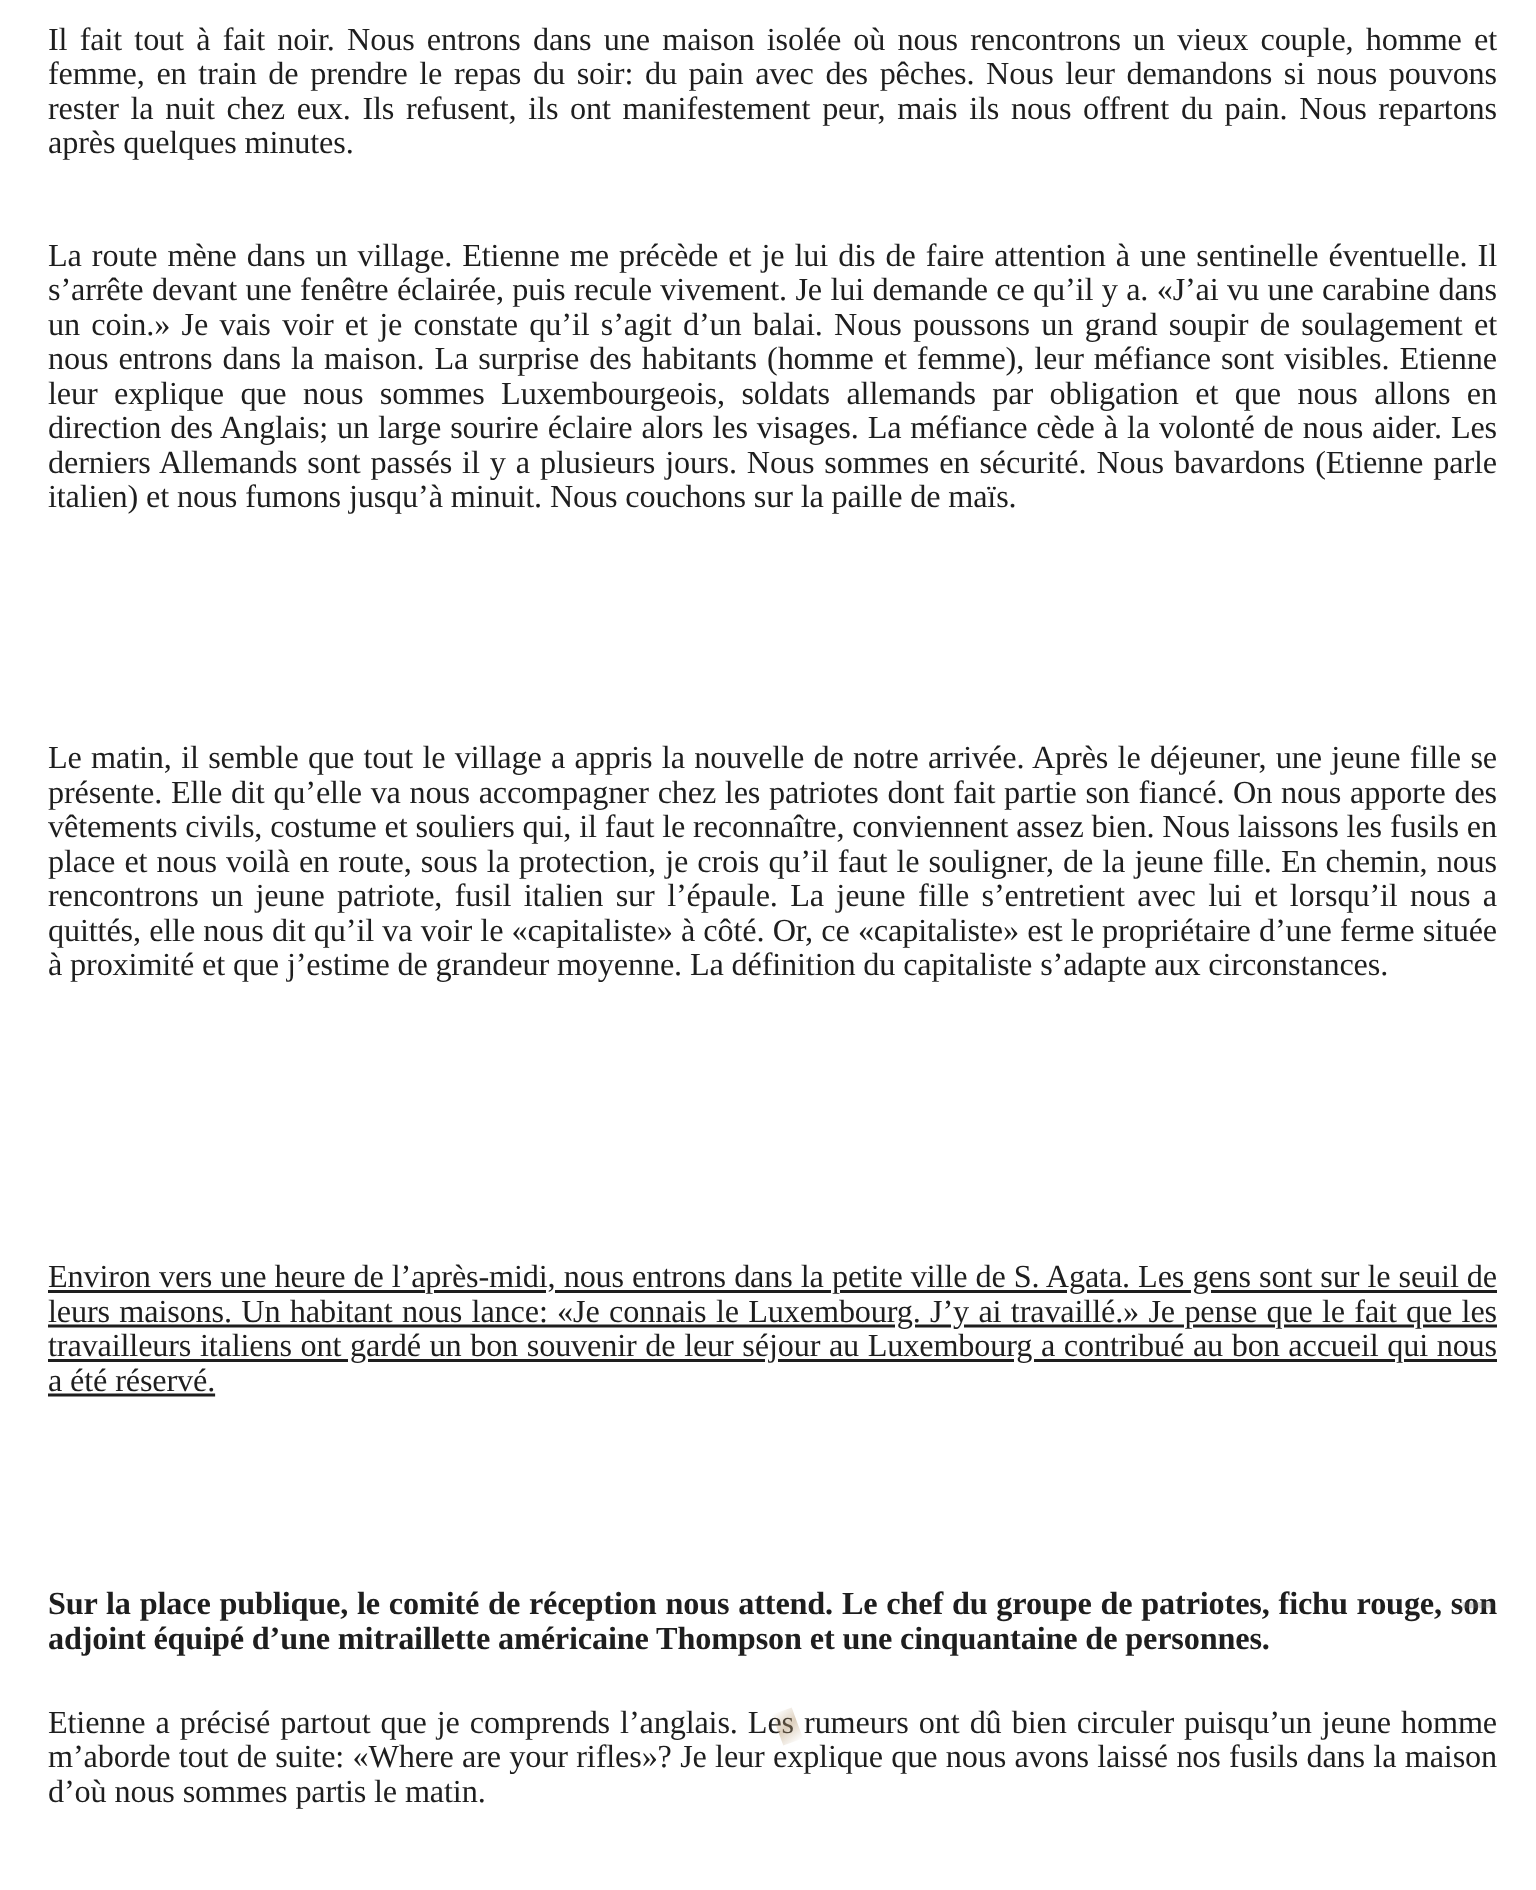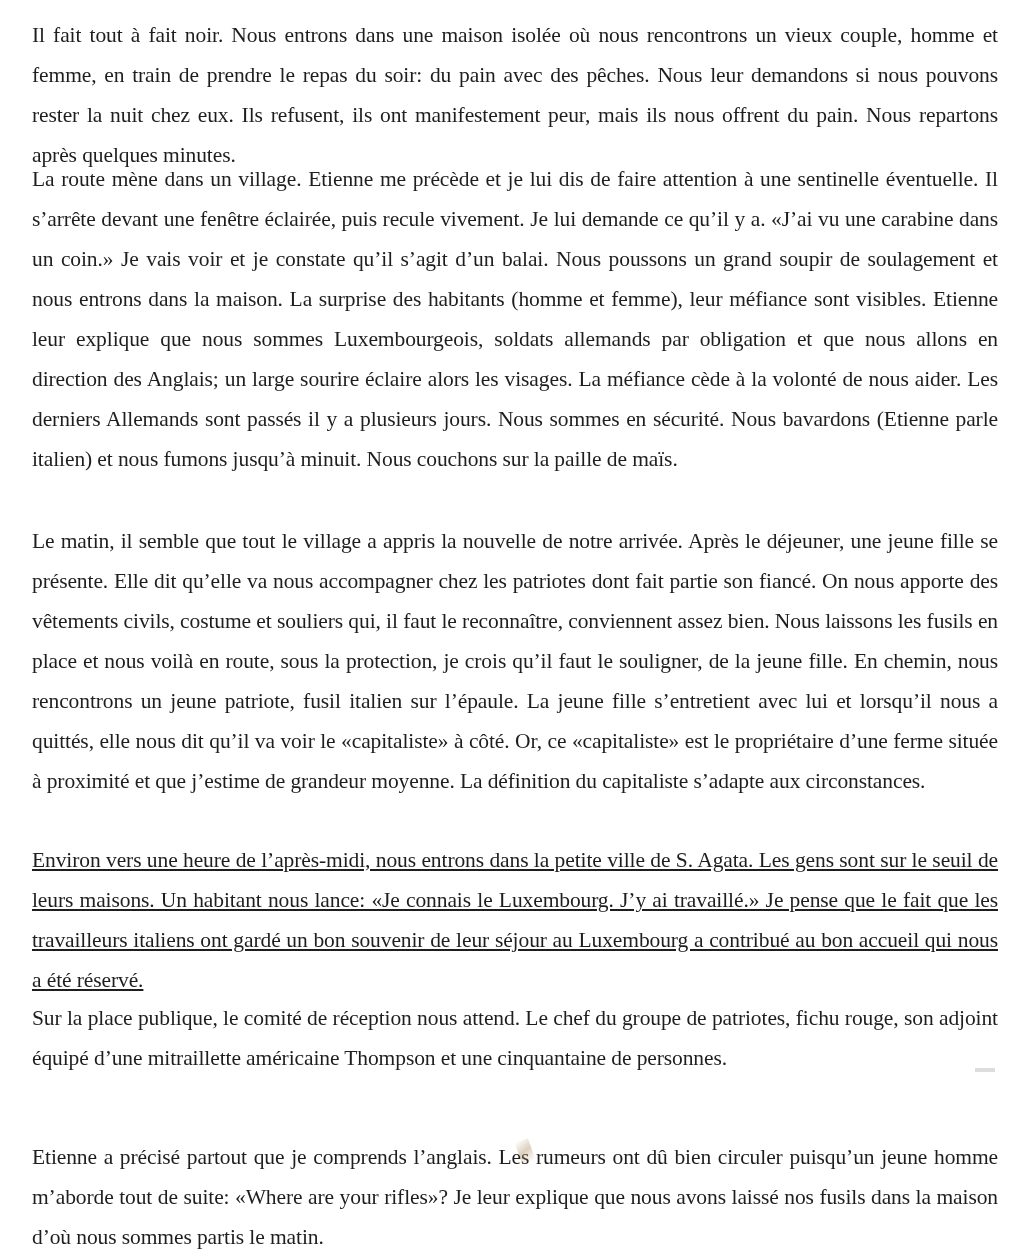--- a/index.html
+++ b/index.html
@@ -17,34 +17,34 @@
     }
     .page {
       position: absolute;
       left: 32px;
       top: 0;
       width: 966px;
     }
     .para {
       margin: 0;
       font-size: 21.5px;
-      line-height: 40px;
+      line-height: 23px;
       text-align: justify;
       text-align-last: left;
       letter-spacing: -0.1px;
       word-spacing: 0px;
       position: absolute;
       left: 0;
       width: 966px;
     }
     .p1 { top: 15px; }
     .p2 { top: 159px; }
-    .p3 { top: 521px; }
+    .p3 { top: 494px; }
     .p4 { top: 840px; text-decoration: underline; }
-    .p5 { top: 998px; }
+    .p5 { top: 1058px; font-weight: bold; }
     .p6 { top: 1137px; }
 
     .smudge {
       position: absolute;
       left: 518px;
       top: 1140px;
       width: 14px;
       height: 22px;
       background: linear-gradient(160deg, rgba(180,150,110,0.0), rgba(180,150,110,0.45), rgba(180,150,110,0.0));
       transform: rotate(-20deg);

